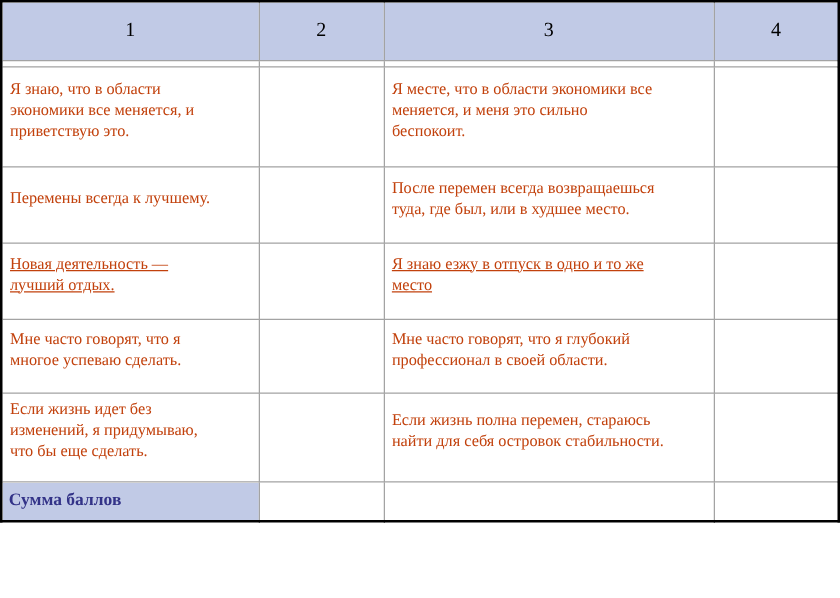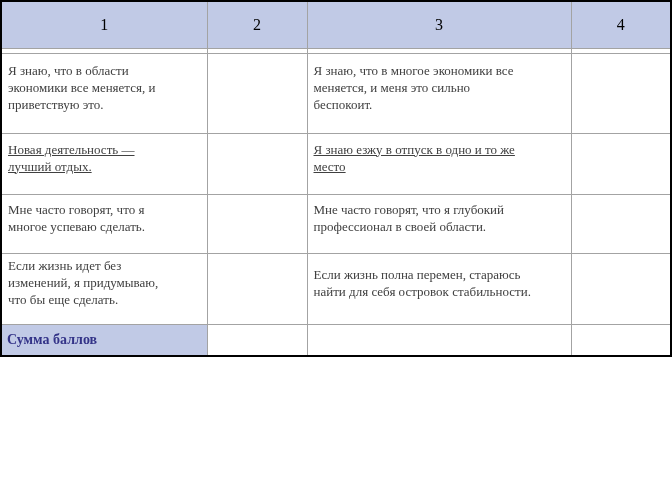--- a/index.html
+++ b/index.html
@@ -46,21 +46,21 @@
     height: 4px;
     padding: 0;
     background: #ffffff;
     font-size: 1px;
     line-height: 1px;
   }
   
   td.q {
     font-size: 13px;
     line-height: 17px;
-    color: #404040;
+    color: #c2410c;
     vertical-align: middle;
     padding: 2px 4px 15px 6px;
     white-space: pre-line;
     background: #ffffff;
   }
   td.score {
     background: #ffffff;
   }
   tr.hr1 td { height: 62px; }
   tr.hr2 td { height: 43px; }
@@ -106,26 +106,33 @@
     <td></td>
     <td></td>
     <td></td>
   </tr>
 
   <tr class="hr1">
     <td class="q">Я знаю, что в области
 экономики все меняется, и
 приветствую это.</td>
     <td class="score"></td>
-    <td class="q">Я знаю, что в многое экономики все
+    <td class="q">Я месте, что в области экономики все
 меняется, и меня это сильно
 беспокоит.</td>
     <td class="score"></td>
   </tr>
 
+  <tr class="hr2">
+    <td class="q">Перемены всегда к лучшему.</td>
+    <td class="score"></td>
+    <td class="q">После перемен всегда возвращаешься
+туда, где был, или в худшее место.</td>
+    <td class="score"></td>
+  </tr>
 
 
   <tr class="hr4">
     <td class="q">Новая деятельность —
 лучший отдых.</td>
     <td class="score"></td>
     <td class="q">Я знаю езжу в отпуск в одно и то же
 место</td>
     <td class="score"></td>
   </tr>

